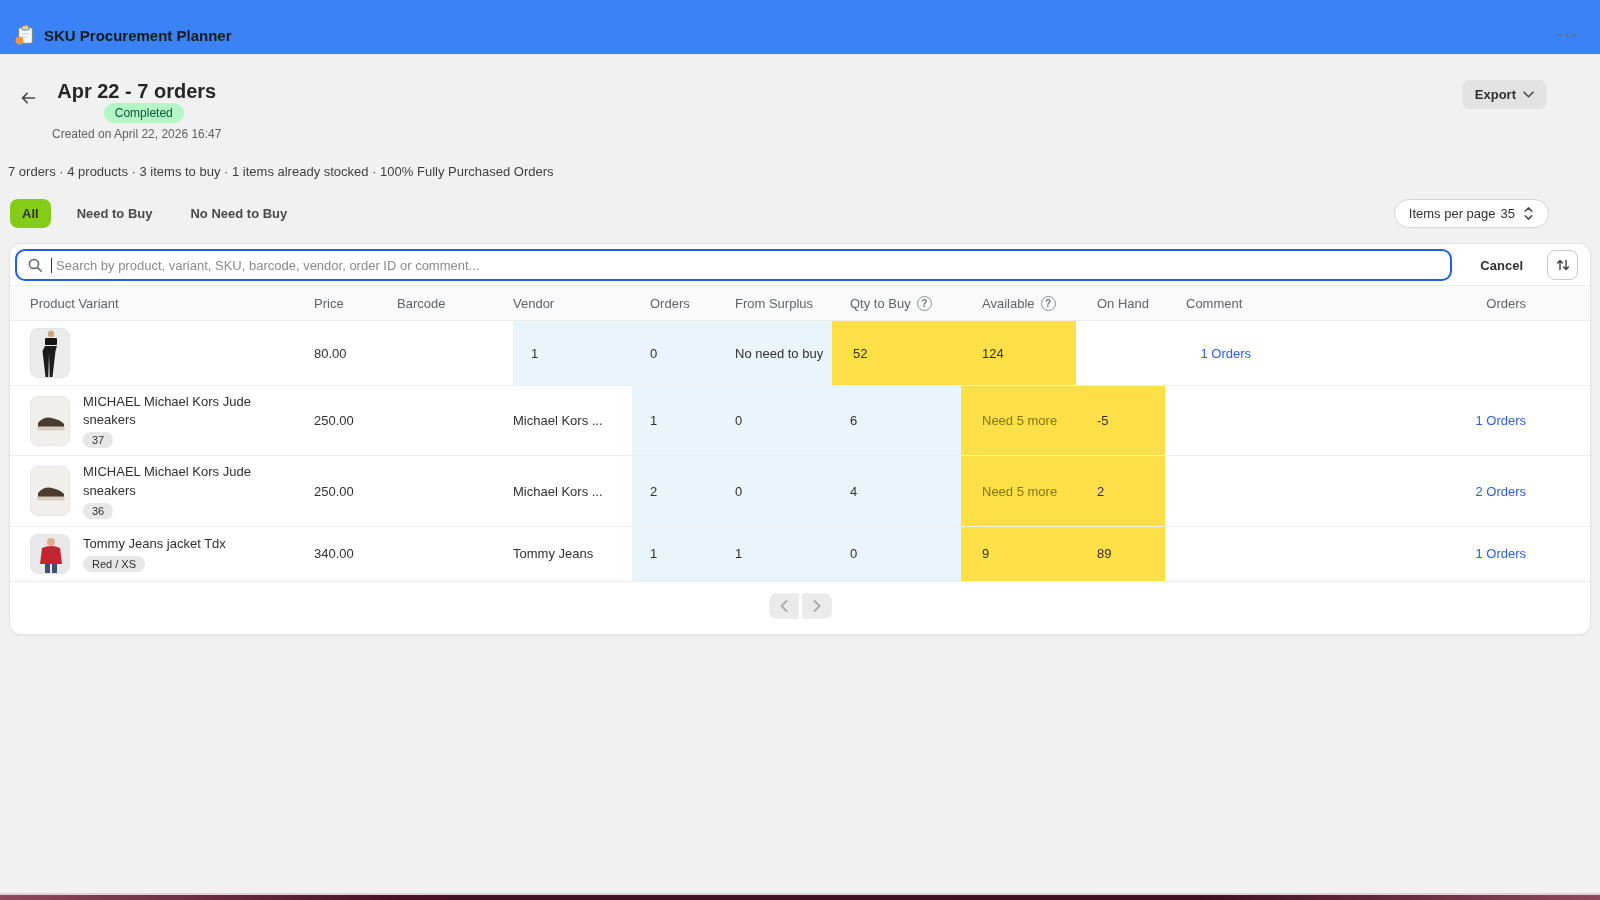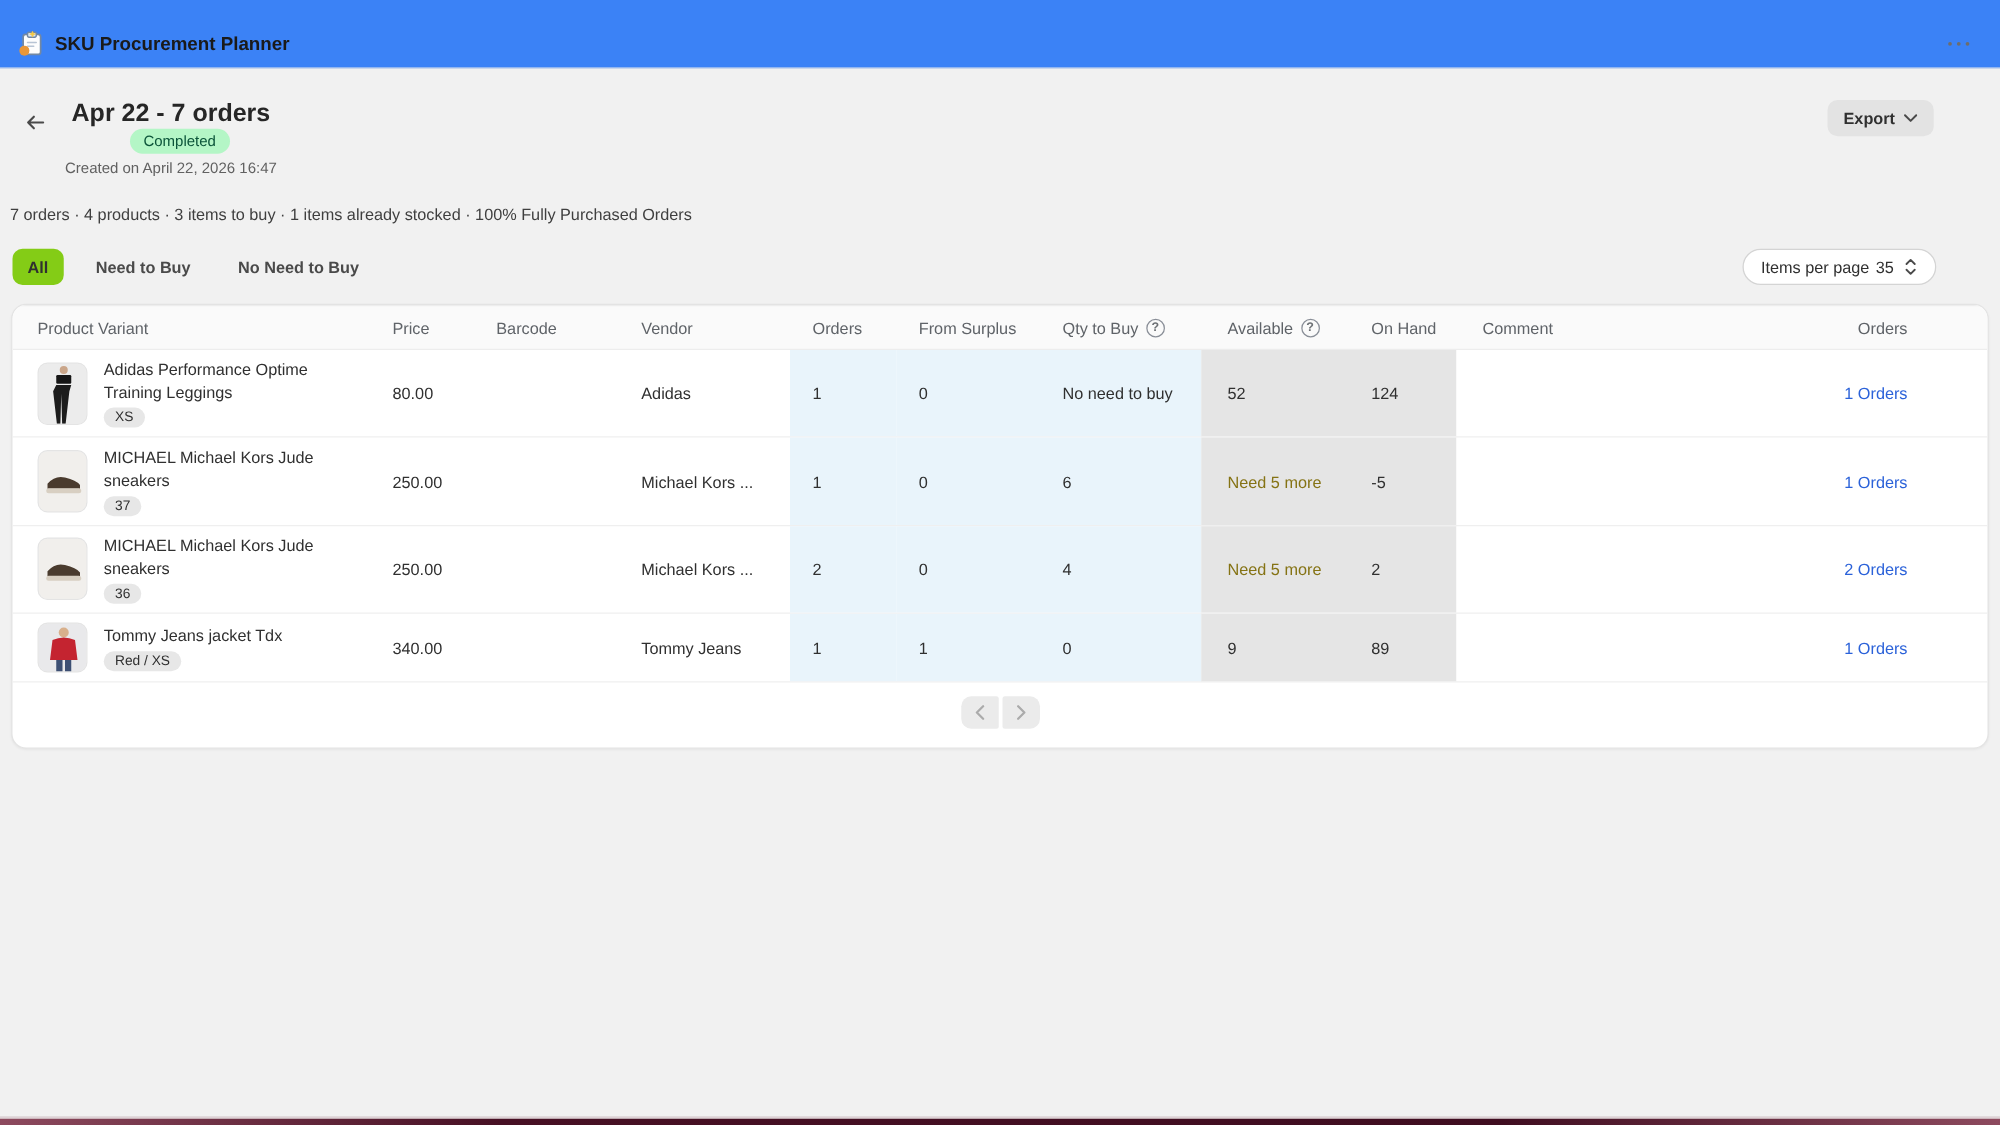--- a/index.html
+++ b/index.html
@@ -47,21 +47,21 @@
   .tr { display:grid; grid-template-columns:295px 92px 116px 119px 85px 115px 129px 115px 89px 150px 1fr; align-items:stretch; }
   .c { display:flex; align-items:center; font-size:13px; color:#303030; }
   .th { background:#fafafa; border-top:1px solid #ededed; border-bottom:1px solid #ededed; height:36px; }
   .th .c { color:#5f6368; font-size:13px; }
   .c.price   { padding-left:9px; }
   .c.orders, .c.surplus, .c.qty { padding-left:18px; }
   .c.avail, .c.onhand, .c.comment { padding-left:21px; }
   .c.olink { justify-content:flex-end; padding-right:64px; }
   .row { border-bottom:1px solid #efefef; }
   .row .tint-b { background:#e9f4fb; }
-  .row .tint-g { background:#e5e5e5;text-align:right; }
+  .row .tint-g { background:#fde047;text-align:right; }
   .c.product { padding:7px 0 7px 20px; align-items:center; }
   .thumb { width:40px; height:50px; border-radius:8px; background:#efefef; border:1px solid #e4e4e4; overflow:hidden; flex:none; margin-right:13px; }
   .thumb.sm { height:40px; }
   .pname { line-height:1.4; max-width:185px; }
   .vbadge { display:inline-block; background:#e7e7e7; color:#303030; border-radius:9px; padding:2px 9px; font-size:11px; margin-top:3px; width:fit-content; }
   .warn { color:#857314; }
   .olink a { color:#2b62d9; font-weight:500; text-decoration:none; cursor:pointer; }
   .help { display:inline-flex; width:15px; height:15px; border-radius:50%; border:1px solid #8a8f98; color:#6d7175; font-size:10px; font-weight:bold; align-items:center; justify-content:center; margin-left:6px; cursor:pointer; }
 
   .pagination { display:flex; justify-content:center; gap:3px; padding:11px 0 15px; }
@@ -131,20 +131,37 @@
     <span style="margin-left:-3px;">35</span>
     <svg width="11" height="15" viewBox="0 0 11 15">
         <path d="M2.2 5.2 L5.5 1.9 L8.8 5.2" fill="none" stroke="#4a4a4a" stroke-width="1.5" stroke-linecap="round" stroke-linejoin="round"></path>
         <path d="M2.2 9.8 L5.5 13.1 L8.8 9.8" fill="none" stroke="#4a4a4a" stroke-width="1.5" stroke-linecap="round" stroke-linejoin="round"></path>
       </svg>
   </button>
 </div>
 
 <div class="card">
 
+  <div class="search-row">
+    <div class="search-box">
+      <svg width="16" height="16" viewBox="0 0 16 16">
+          <circle cx="7" cy="7" r="4.6" fill="none" stroke="#5f6368" stroke-width="1.5"></circle>
+          <line x1="10.6" y1="10.6" x2="14.2" y2="14.2" stroke="#5f6368" stroke-width="1.5" stroke-linecap="round"></line>
+        </svg>
+      <span class="caret-bar"></span>
+      <input class="search-input" placeholder="Search by product, variant, SKU, barcode, vendor, order ID or comment..." style="">
+    </div>
+    <button class="cancel-btn">Cancel</button>
+    <button class="sort-btn">
+      <svg width="16" height="16" viewBox="0 0 16 16">
+          <path d="M5 12.5 V3.5 M5 3.5 L2.6 5.9 M5 3.5 L7.4 5.9" fill="none" stroke="#3f3f3f" stroke-width="1.4" stroke-linecap="round" stroke-linejoin="round"></path>
+          <path d="M11 3.5 V12.5 M11 12.5 L8.6 10.1 M11 12.5 L13.4 10.1" fill="none" stroke="#3f3f3f" stroke-width="1.4" stroke-linecap="round" stroke-linejoin="round"></path>
+        </svg>
+    </button>
+  </div>
 
 
   <div>
     <div class="tr th">
       <div class="c product">Product Variant</div>
       <div class="c price">Price</div>
       <div class="c">Barcode</div>
       <div class="c">Vendor</div>
       <div class="c orders">Orders</div>
       <div class="c surplus">From Surplus</div>
@@ -164,28 +181,23 @@
     <div class="tr row">
       <div class="c product">
         <div class="thumb">
           <svg width="40" height="50" viewBox="0 0 40 50">
               <rect width="40" height="50" fill="#ececec"></rect>
               <circle cx="20" cy="5" r="3.2" fill="#caa68a"></circle>
               <rect x="14" y="9" width="12" height="7" rx="1" fill="#161616"></rect>
               <path d="M14 17 h12 l-1.5 5 -3 26 h-2.8 l-.7-24 -.7 24 h-2.8 l-3-26z" fill="#1c1c1c"></path>
             </svg>
         </div>
-        <div>
-          <div class="pname">Adidas Performance Optime Training Leggings</div>
-          <span class="vbadge">XS</span>
-        </div>
       </div>
       <div class="c price">80.00</div>
       <div class="c"></div>
-      <div class="c">Adidas</div>
       <div class="c orders tint-b">1</div>
       <div class="c surplus tint-b">0</div>
       <div class="c qty tint-b">No need to buy</div>
       <div class="c avail tint-g">52</div>
       <div class="c onhand tint-g">124</div>
       <div class="c comment"></div>
       <div class="c olink">
           <a>1 Orders</a>
         </div>
     </div>

